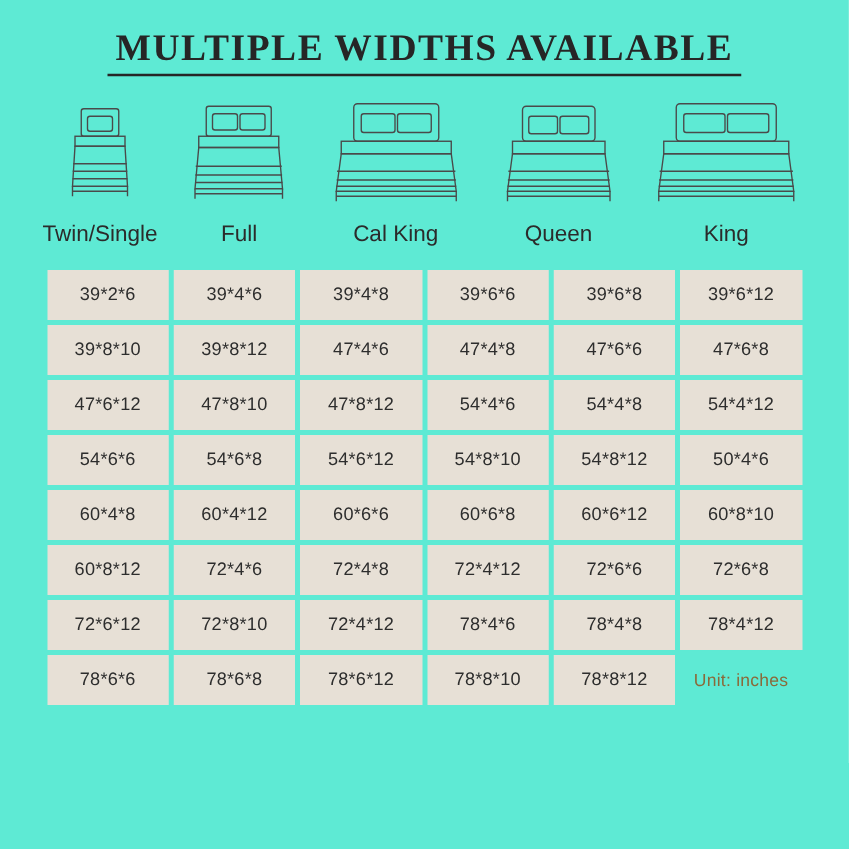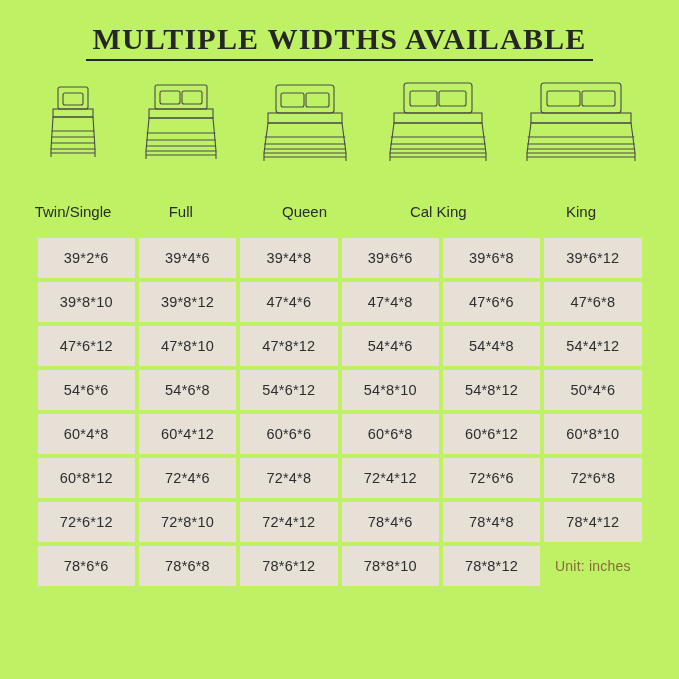--- a/index.html
+++ b/index.html
@@ -10,21 +10,21 @@
     width: 679px;
     height: 679px;
     background: #f7f5f0;
     font-family: "Liberation Sans", sans-serif;
     overflow: hidden;
   }
   .page {
     position: relative;
     width: 679px;
     height: 679px;
-    background: #bef264;
+    background: #5eead4;
     box-sizing: border-box;
   }
 
   
   .title-wrap {
     text-align: center;
     padding-top: 22px;
   }
   .title {
     display: inline-block;
@@ -49,22 +49,22 @@
   .bed {
     display: flex;
     flex-direction: column;
     align-items: center;
     justify-content: flex-end;
   }
   .bed-svg {
     display: block;
   }
   .bed-label {
-    margin-top: 26px;
-    font-size: 15px;
+    margin-top: 0;
+    font-size: 18px;
     color: #2b2b2b;
     font-family: "Liberation Sans", sans-serif;
     text-align: center;
   }
 
   
   .grid {
     margin: 18px auto 0 auto;
     width: 604px;
     display: grid;
@@ -128,56 +128,56 @@
           <path d="M15.3 63 L84.7 63"></path>
           <path d="M15 69 L85 69"></path>
           <path d="M15 74 L15 82 M85 74 L85 82"></path>
           <path d="M15 78 L85 78"></path>
         </g>
       </svg>
       <div class="bed-label">Full</div>
     </div>
 
     <div class="bed">
+      <svg class="bed-svg" width="120" height="100" viewBox="0 0 120 100">
+        <g fill="none" stroke="#4a4a4a" stroke-width="1.1">
+          <rect x="26" y="6" width="68" height="30" rx="3"></rect>
+          <rect x="32" y="14" width="27" height="15" rx="2"></rect>
+          <rect x="61" y="14" width="27" height="15" rx="2"></rect>
+          <rect x="16" y="36" width="88" height="10"></rect>
+          <path d="M16 46 L12 76 L108 76 L104 46 Z"></path>
+          <path d="M12.7 60 L107.3 60"></path>
+          <path d="M12.3 67 L107.7 67"></path>
+          <path d="M12 72 L108 72"></path>
+          <path d="M12 76 L12 84 M108 76 L108 84"></path>
+          <path d="M12 80 L108 80"></path>
+        </g>
+      </svg>
+      <div class="bed-label">Cal King</div>
+    </div>
+
+    <div class="bed">
       <svg class="bed-svg" width="110" height="100" viewBox="0 0 110 100">
         <g fill="none" stroke="#4a4a4a" stroke-width="1.1">
           <rect x="26" y="8" width="58" height="28" rx="3"></rect>
           <rect x="31" y="16" width="23" height="14" rx="2"></rect>
           <rect x="56" y="16" width="23" height="14" rx="2"></rect>
           <rect x="18" y="36" width="74" height="10"></rect>
           <path d="M18 46 L14 76 L96 76 L92 46 Z"></path>
           <path d="M14.7 60 L95.3 60"></path>
           <path d="M14.3 67 L95.7 67"></path>
           <path d="M14 72 L96 72"></path>
           <path d="M14 76 L14 84 M96 76 L96 84"></path>
           <path d="M14 80 L96 80"></path>
         </g>
       </svg>
       <div class="bed-label">Queen</div>
     </div>
 
     <div class="bed">
-      <svg class="bed-svg" width="120" height="100" viewBox="0 0 120 100">
-        <g fill="none" stroke="#4a4a4a" stroke-width="1.1">
-          <rect x="26" y="6" width="68" height="30" rx="3"></rect>
-          <rect x="32" y="14" width="27" height="15" rx="2"></rect>
-          <rect x="61" y="14" width="27" height="15" rx="2"></rect>
-          <rect x="16" y="36" width="88" height="10"></rect>
-          <path d="M16 46 L12 76 L108 76 L104 46 Z"></path>
-          <path d="M12.7 60 L107.3 60"></path>
-          <path d="M12.3 67 L107.7 67"></path>
-          <path d="M12 72 L108 72"></path>
-          <path d="M12 76 L12 84 M108 76 L108 84"></path>
-          <path d="M12 80 L108 80"></path>
-        </g>
-      </svg>
-      <div class="bed-label">Cal King</div>
-    </div>
-
-    <div class="bed">
       <svg class="bed-svg" width="128" height="100" viewBox="0 0 128 100">
         <g fill="none" stroke="#4a4a4a" stroke-width="1.1">
           <rect x="24" y="6" width="80" height="30" rx="3"></rect>
           <rect x="30" y="14" width="33" height="15" rx="2"></rect>
           <rect x="65" y="14" width="33" height="15" rx="2"></rect>
           <rect x="14" y="36" width="100" height="10"></rect>
           <path d="M14 46 L10 76 L118 76 L114 46 Z"></path>
           <path d="M10.7 60 L117.3 60"></path>
           <path d="M10.3 67 L117.7 67"></path>
           <path d="M10 72 L118 72"></path>

